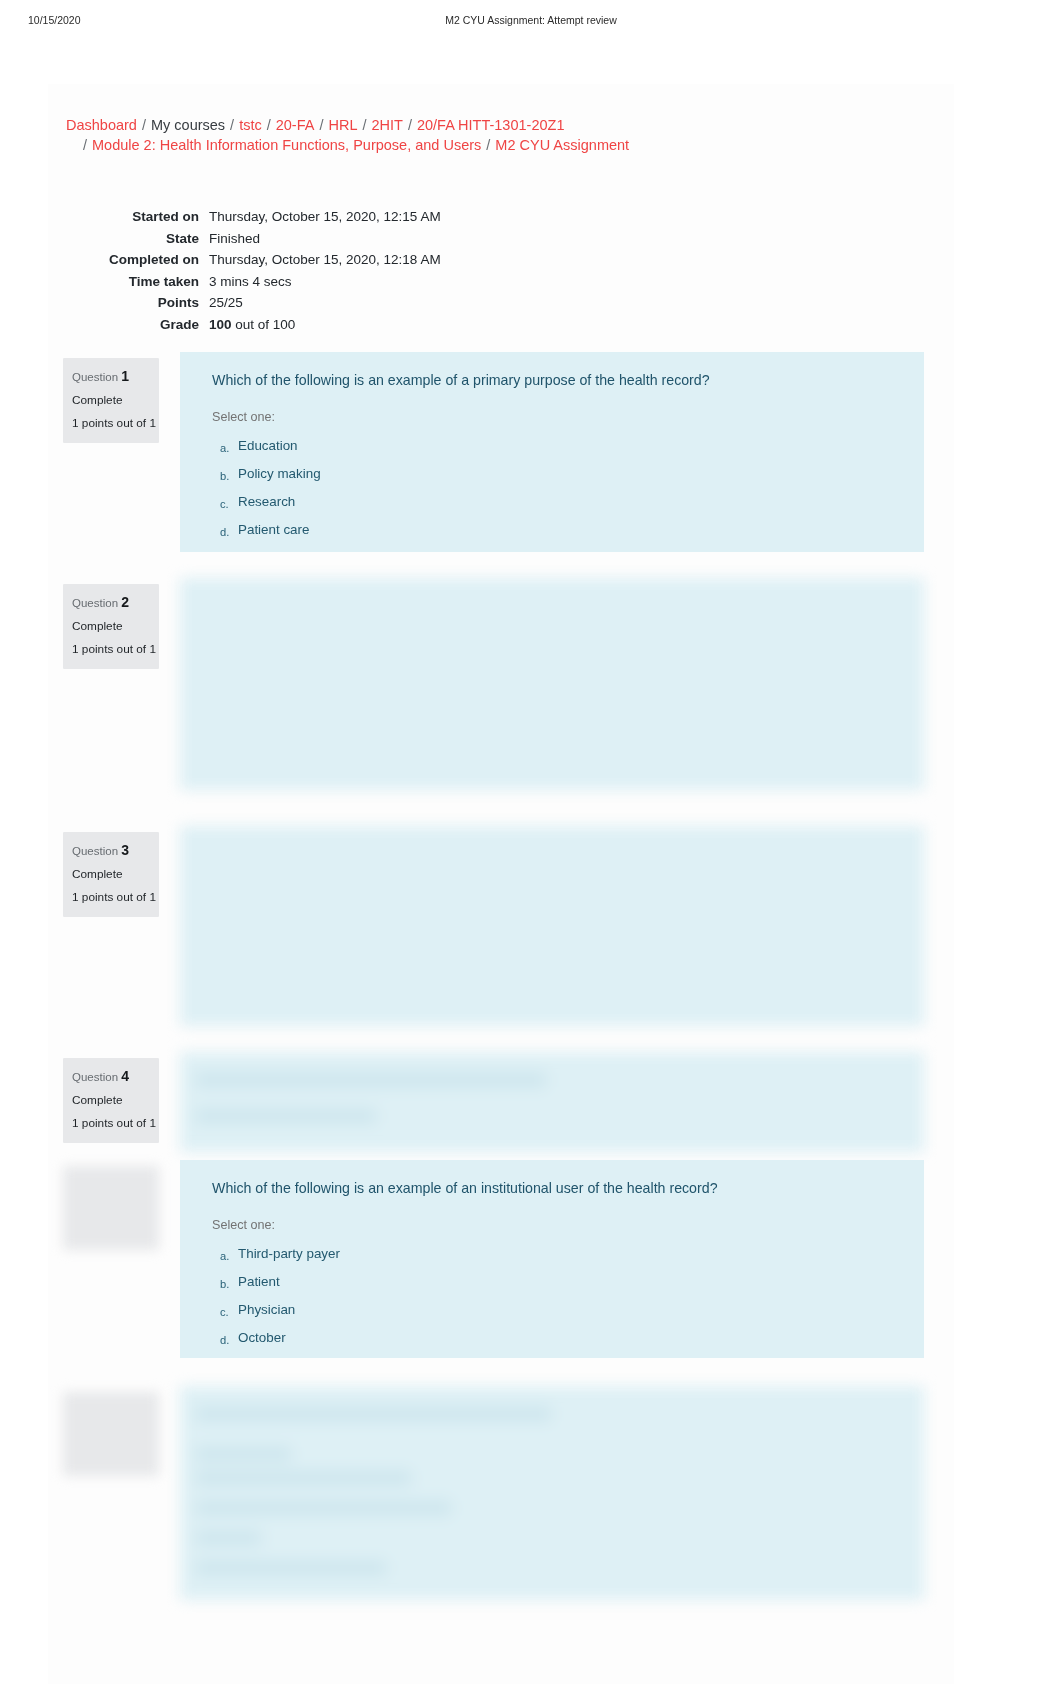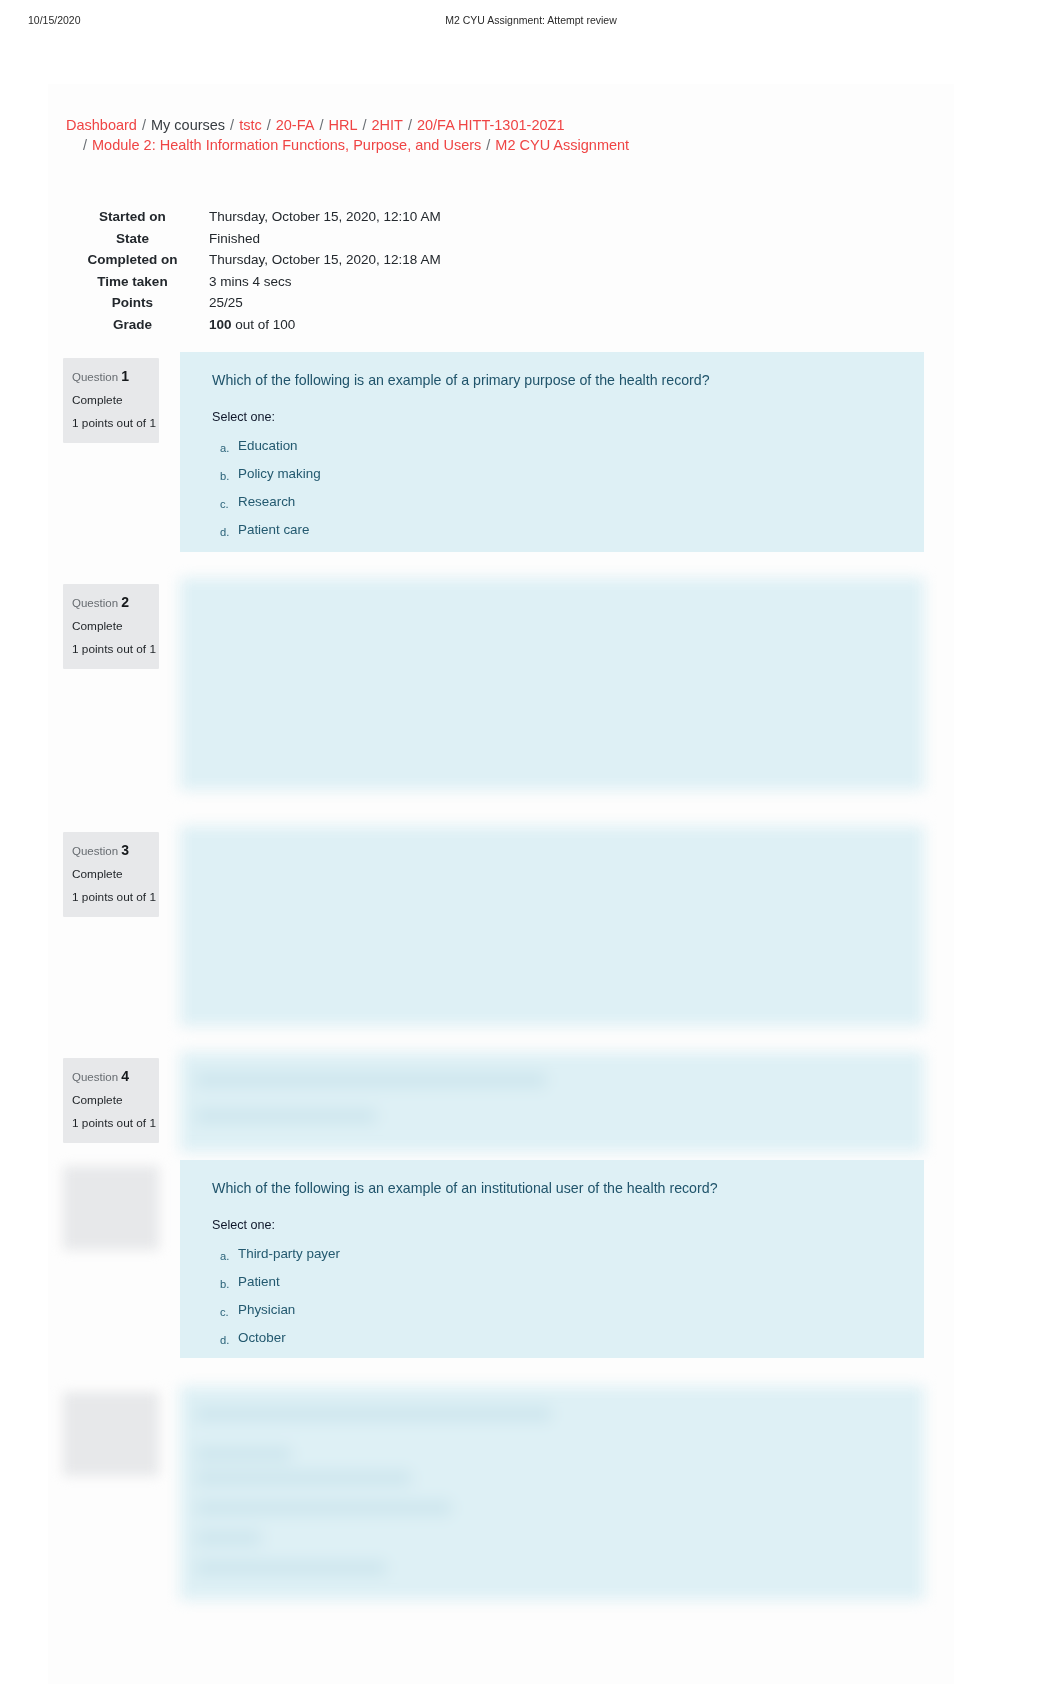--- a/index.html
+++ b/index.html
@@ -93,21 +93,21 @@
   }
   .summary td {
     font-size: 13.5px;
     line-height: 21.6px;
     padding: 0;
     vertical-align: top;
     color: #23282d;
   }
   .summary td.lbl {
     width: 143px;
-    text-align: center;
+    text-align: right;
     font-weight: bold;
     padding-right: 10px;
     white-space: nowrap;
   }
   .summary td.val {
     padding-left: 0;
     white-space: nowrap;
     font-weight: normal;
   }
   .summary td.val b { font-weight: bold; }
@@ -161,21 +161,21 @@
     padding: 18px 20px 20px 32px;
   }
   .qtext {
     font-size: 14.2px;
     line-height: 20px;
     color: #20546b;
   }
   .qselect {
     font-size: 12.6px;
     line-height: 18px;
-    color: #0f172a;
+    color: #737373;
     margin-top: 18px;
   }
   .qanswers {
     margin: 6px 0 0 0;
     padding: 0;
     list-style: none;
   }
   .qanswers li {
     font-size: 13.4px;
     line-height: 18px;
@@ -217,21 +217,21 @@
   <nav class="breadcrumb">
     <span id="bc1"><span class="crumb-link">Dashboard</span><span class="crumb-sep">/</span><span class="crumb-plain">My courses</span><span class="crumb-sep">/</span><span class="crumb-link">tstc</span><span class="crumb-sep">/</span><span class="crumb-link">20-FA</span><span class="crumb-sep">/</span><span class="crumb-link">HRL</span><span class="crumb-sep">/</span><span class="crumb-link">2HIT</span><span class="crumb-sep">/</span><span class="crumb-link">20/FA HITT-1301-20Z1</span></span>
     <span class="crumb-line2" id="bc2"><span class="crumb-sep">/</span><span class="crumb-link">Module 2: Health Information Functions, Purpose, and Users</span><span class="crumb-sep">/</span><span class="crumb-link">M2 CYU Assignment</span></span>
   </nav>
 
   <div class="summary">
     <table>
       <tbody id="summary-body">
           <tr>
             <td class="lbl">Started on</td>
-            <td class="val">Thursday, October 15, 2020, 12:10 AM</td>
+            <td class="val">Thursday, October 15, 2020, 12:15 AM</td>
           </tr>
           <tr>
             <td class="lbl">State</td>
             <td class="val">Finished</td>
           </tr>
           <tr>
             <td class="lbl">Completed on</td>
             <td class="val">Thursday, October 15, 2020, 12:18 AM</td>
           </tr>
           <tr>

